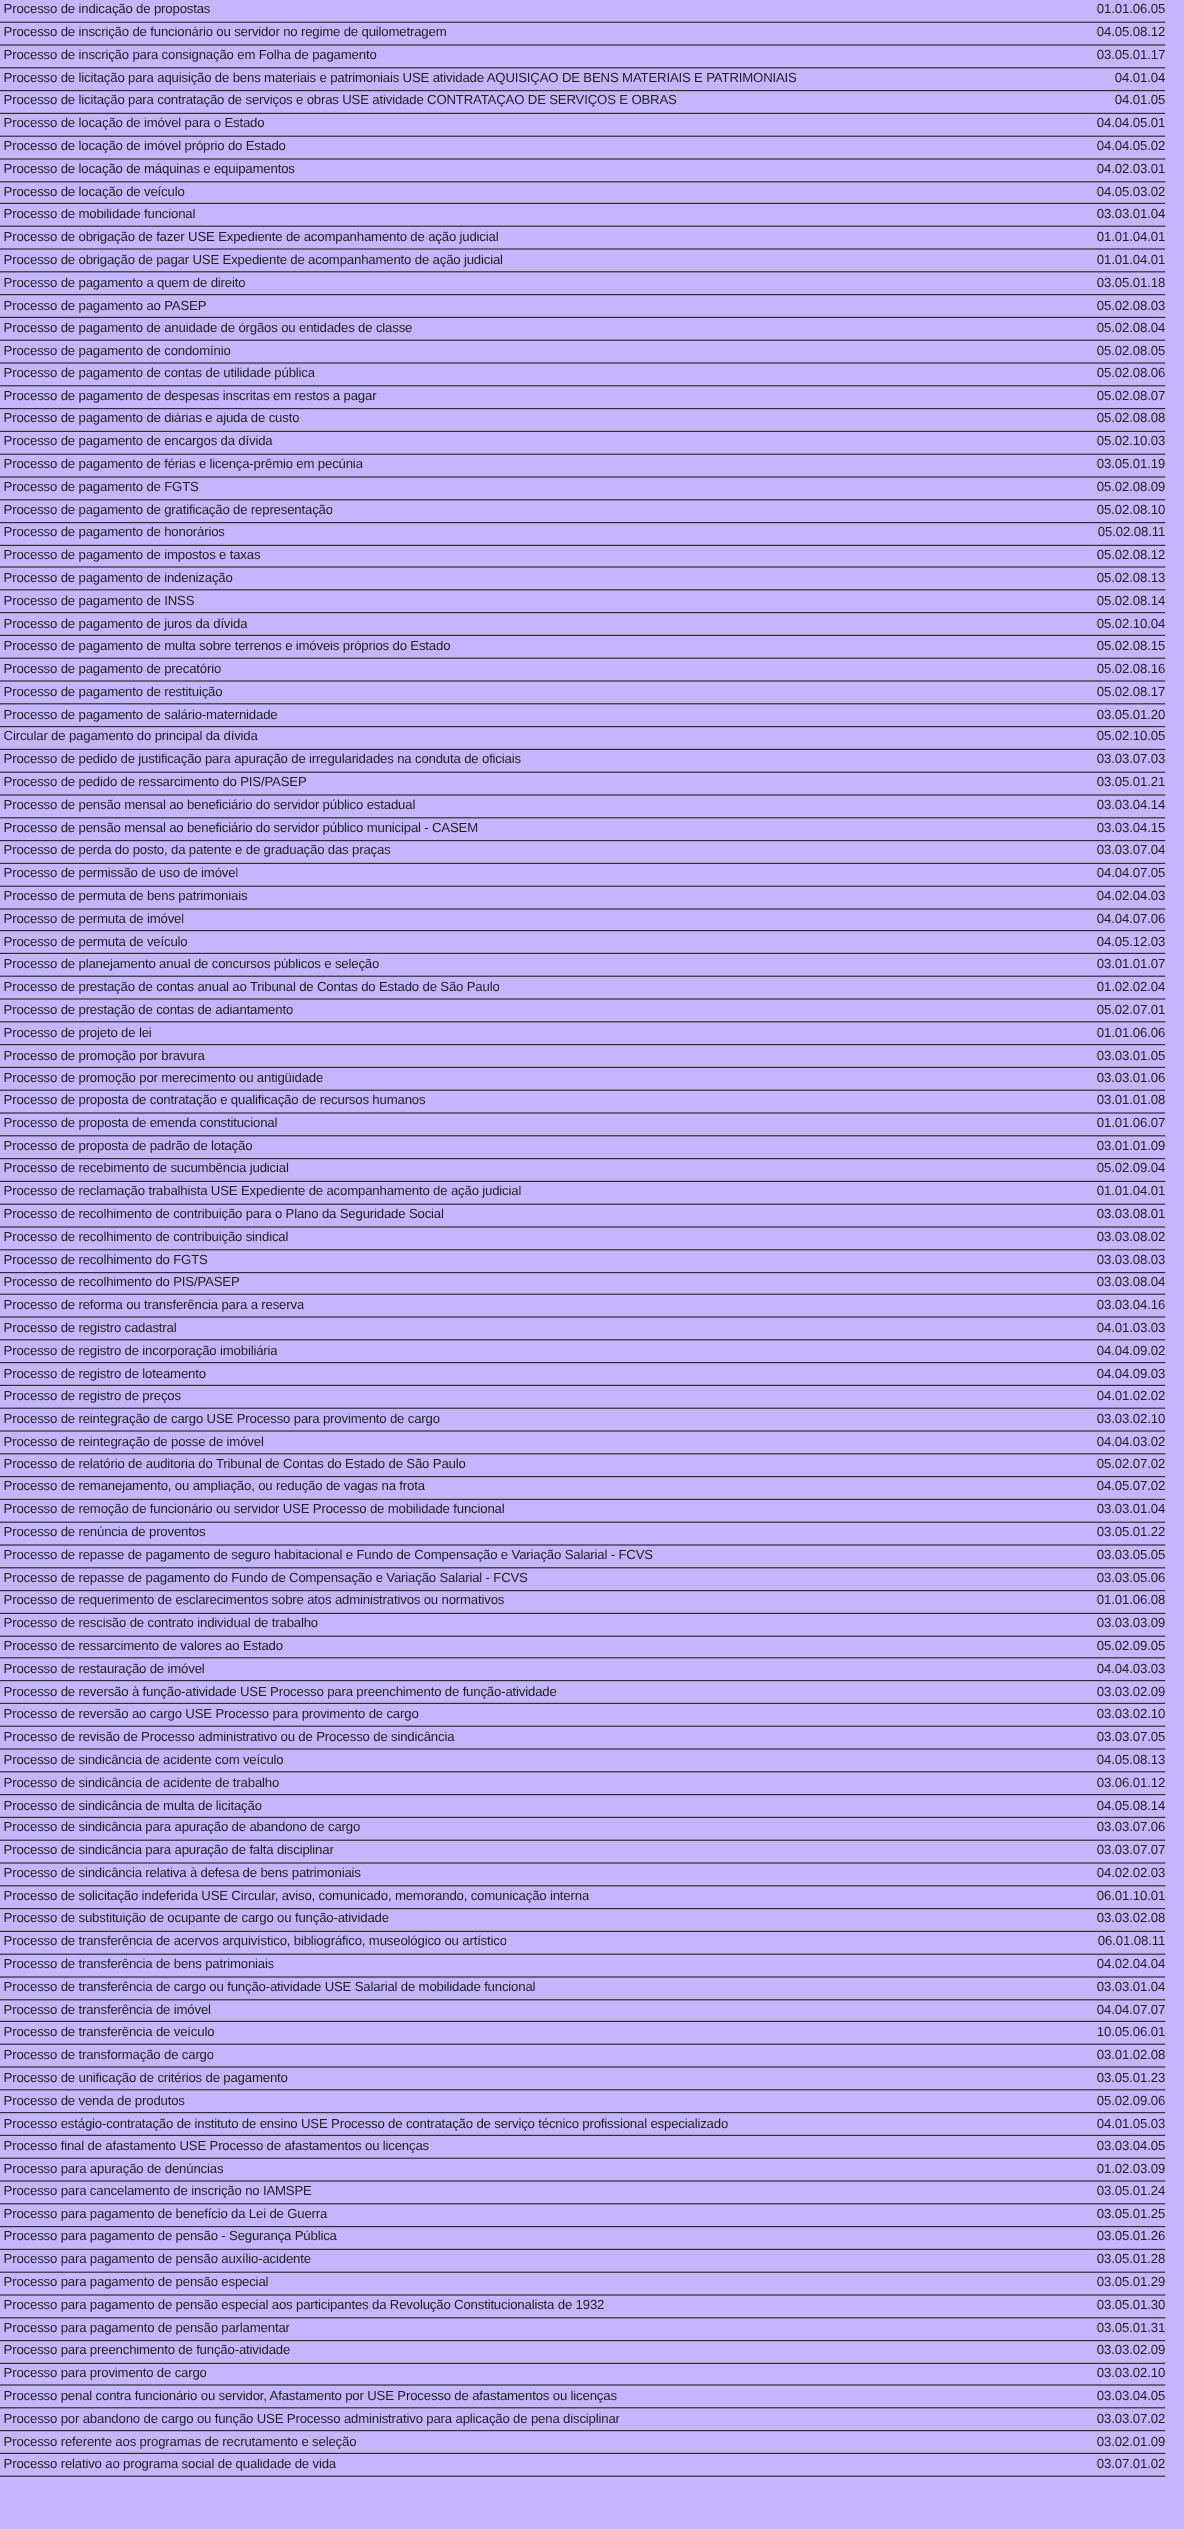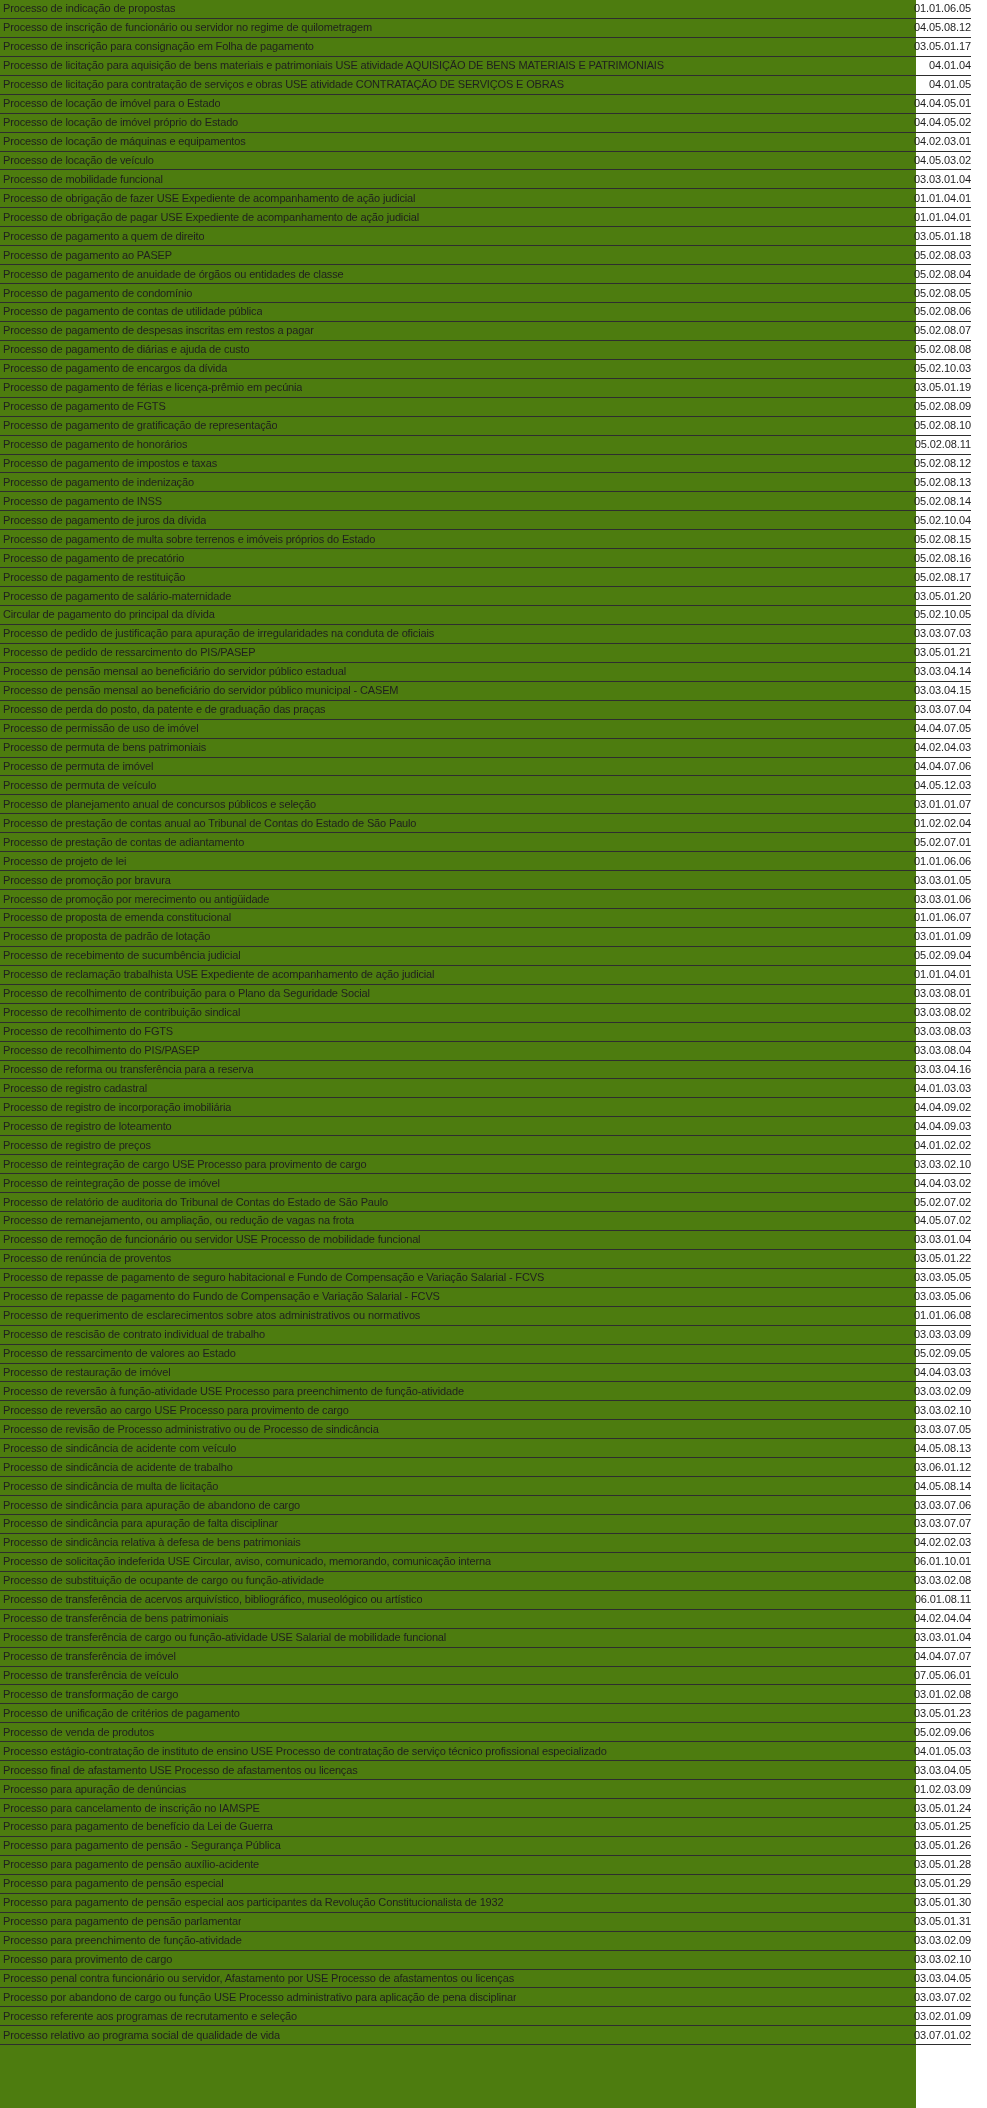--- a/index.html
+++ b/index.html
@@ -7,23 +7,23 @@
     padding: 0;
     background: #ffffff;
   }
   body {
     width: 987px;
     height: 2108px;
     overflow: hidden;
     font-family: "Liberation Sans", sans-serif;
   }
   .page {
-    width: 916px;
+    width: 987px;
     height: 2108px;
-    background: #4d7c0f;
+    background: #c4b5fd;
   }
   .proc-table {
     width: 971px; 
   }
   .row {
     box-sizing: border-box;
     height: 18.95px;
     border-bottom: 1px solid #2e2e2e;
     display: flex;
     justify-content: space-between;
@@ -289,20 +289,24 @@
       <div class="row">
         <span class="proc">Processo de promoção por bravura</span>
         <span class="code">03.03.01.05</span>
       </div>
 
       <div class="row">
         <span class="proc">Processo de promoção por merecimento ou antigüidade</span>
         <span class="code">03.03.01.06</span>
       </div>
 
+      <div class="row">
+        <span class="proc">Processo de proposta de contratação e qualificação de recursos humanos</span>
+        <span class="code">03.01.01.08</span>
+      </div>
 
       <div class="row">
         <span class="proc">Processo de proposta de emenda constitucional</span>
         <span class="code">01.01.06.07</span>
       </div>
 
       <div class="row">
         <span class="proc">Processo de proposta de padrão de lotação</span>
         <span class="code">03.01.01.09</span>
       </div>
@@ -492,21 +496,21 @@
         <span class="code">03.03.01.04</span>
       </div>
 
       <div class="row">
         <span class="proc">Processo de transferência de imóvel</span>
         <span class="code">04.04.07.07</span>
       </div>
 
       <div class="row">
         <span class="proc">Processo de transferência de veículo</span>
-        <span class="code">07.05.06.01</span>
+        <span class="code">10.05.06.01</span>
       </div>
 
       <div class="row">
         <span class="proc">Processo de transformação de cargo</span>
         <span class="code">03.01.02.08</span>
       </div>
 
       <div class="row">
         <span class="proc">Processo de unificação de critérios de pagamento</span>
         <span class="code">03.05.01.23</span>

